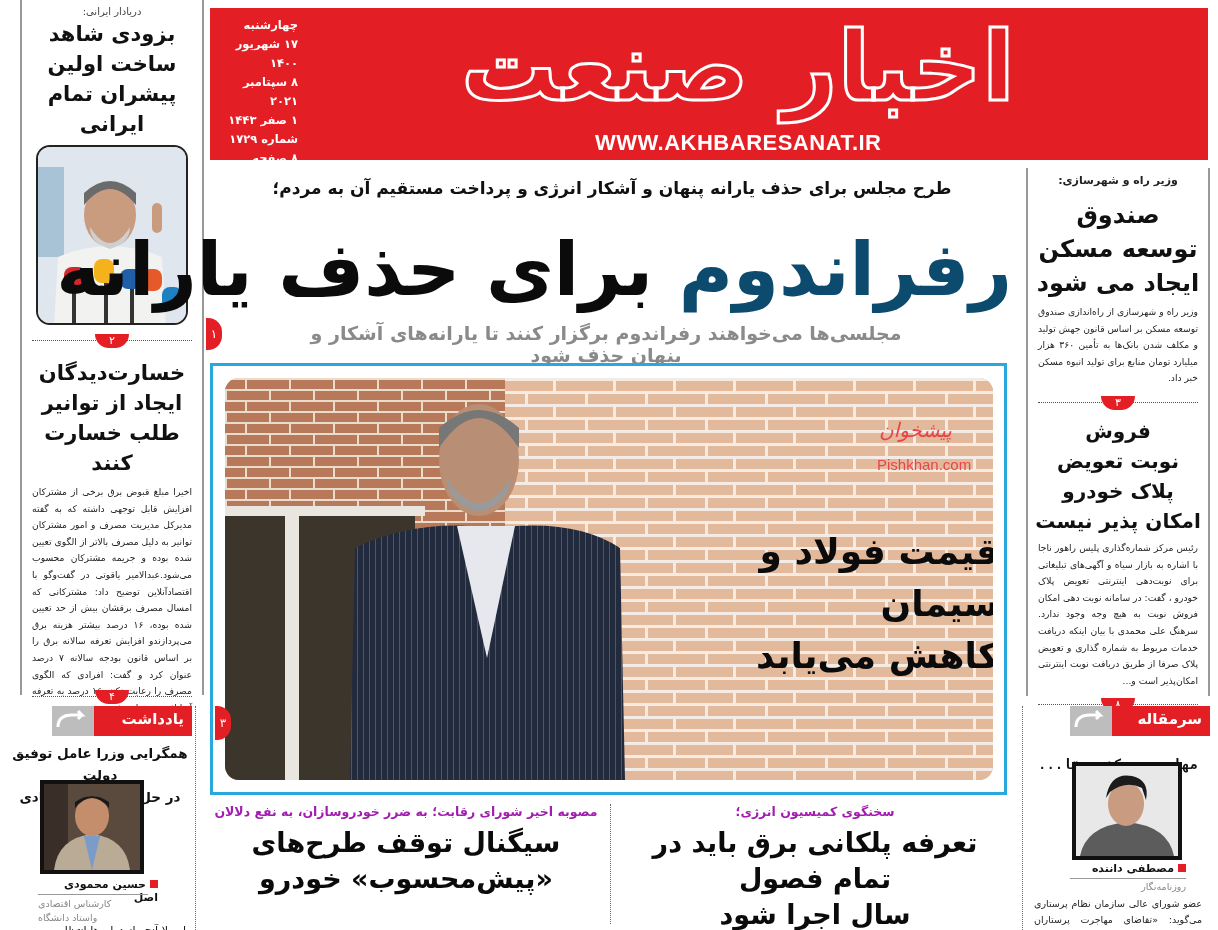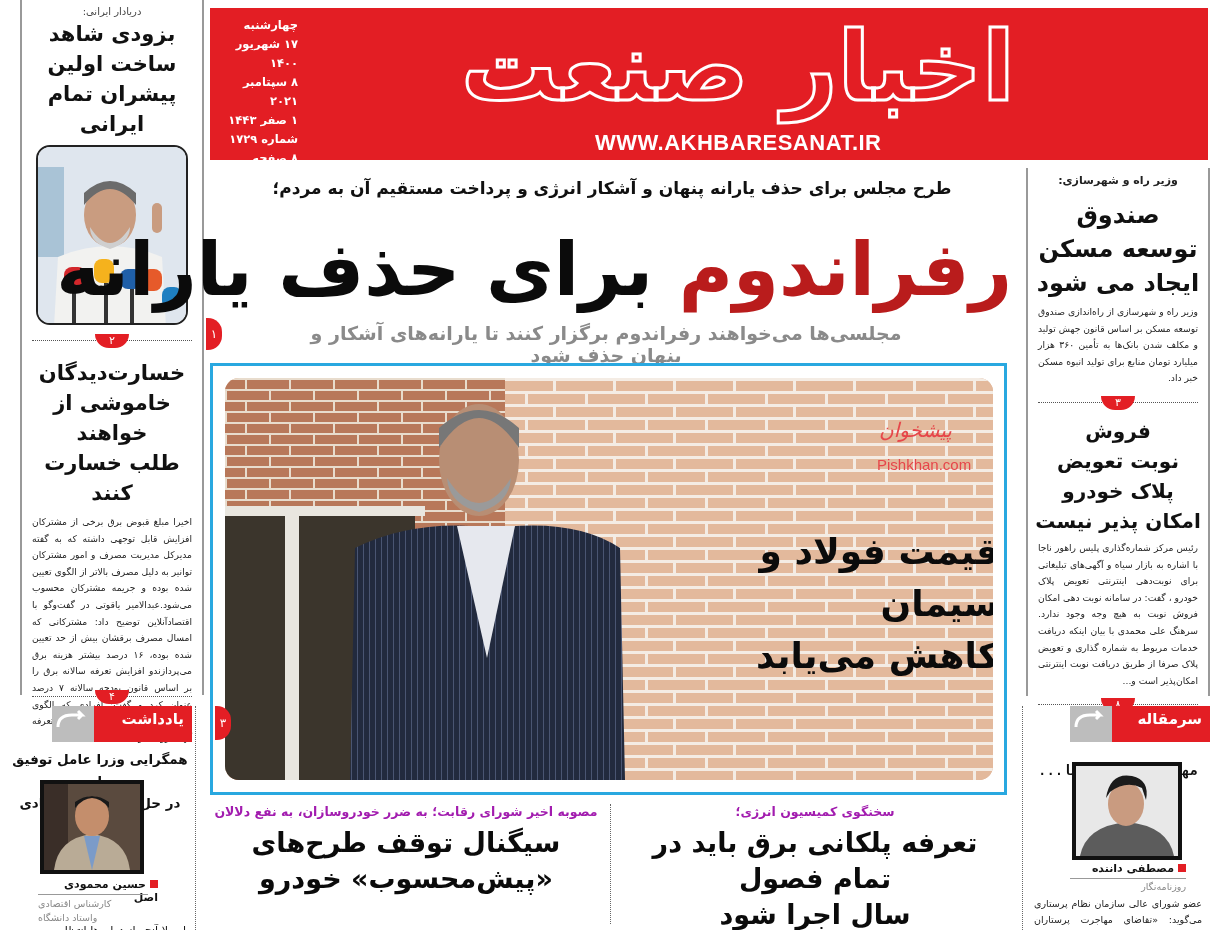--- a/index.html
+++ b/index.html
@@ -26,29 +26,29 @@
   .bodytext { font-size: 9.2px; line-height: 16.6px; color: #222; text-align: justify; }
 
   .photo-rounded { border: 2px solid #222; border-radius: 14px; overflow: hidden; }
 
   .pagemark { height: 14px; position: relative; }
   .pagemark .dots { position: absolute; left: 10px; right: 10px; top: 6px; border-top: 1px dotted #555; }
   .pagemark .tab { position: absolute; left: 50%; transform: translateX(-50%); top: 0; width: 34px; height: 14px;
     background: #e31e24; border-radius: 0 0 14px 14px; color: #fff; font-size: 11px; text-align: center; line-height: 13px; }
 
   
-  .section-head { height: 36px; display: flex; flex-direction: row; padding-left: 44px; }
+  .section-head { height: 30px; display: flex; flex-direction: row; padding-left: 44px; }
   .section-head .label { background: #e31e24; color: #fff; font-size: 15px; line-height: 26px; padding: 0 8px; flex: 1; text-align: right; font-weight: bold; }
   .section-head .arrowbox { width: 42px; background: #bdbdbd; position: relative; }
   .section-head .arrowbox svg { position: absolute; left: 4px; top: 3px; }
 
   
   .kicker-main { left: 212px; top: 178px; width: 800px; text-align: center; font-size: 17px; font-weight: bold; color: #111; }
   .main-hl { left: 212px; top: 226px; width: 800px; text-align: center; font-size: 74px; font-weight: bold; line-height: 86px; white-space: nowrap; }
-  .main-hl .red { color: #b91c1c; }
+  .main-hl .red { color: #0c4a6e; }
   .main-hl .black { color: #0b0b0b; }
   .sub-hl { left: 282px; top: 322px; width: 648px; text-align: center; font-size: 19px; font-weight: bold; color: #8a8a8a;
     padding-bottom: 4px; border-bottom: 2px solid #999; }
 
   .side-tab-red { background: #e31e24; color: #fff; width: 16px; border-radius: 0 14px 14px 0; font-size: 12px; text-align: center; }
 
   .photo-frame { left: 210px; top: 363px; width: 797px; height: 432px; border: 3px solid #29a8e0; background: #fff; }
   .photo { position: absolute; left: 12px; top: 12px; width: 768px; height: 402px; border-radius: 14px; overflow: hidden; background: #d9a98a; }
 
   .bottom-kicker { font-size: 12.5px; color: #a21caf; text-align: center; font-weight: bold; }
@@ -107,21 +107,21 @@
     </svg>
   </div>
   <div class="abs pagemark" style="left:0;top:334px;width:180px;">
     <div class="dots"></div>
       <div class="tab">۲</div>
   </div>
 
   <div class="abs" style="left:4px;top:358px;width:172px;">
     <div class="hl-col" style="font-size:21px;line-height:30px;">
       <div>خسارت‌دیدگان</div>
-      <div>خاموشی از خواهند</div>
+      <div>ایجاد از توانیر</div>
       <div>طلب خسارت کنند</div>
     </div>
     <div class="bodytext" style="margin-top:6px;padding:0 6px;">اخیرا مبلغ قبوض برق برخی از مشترکان افزایش قابل توجهی داشته که به گفته مدیرکل مدیریت مصرف و امور مشترکان توانیر به دلیل مصرف بالاتر از الگوی تعیین شده بوده و جریمه مشترکان محسوب می‌شود.عبدالامیر یاقوتی در گفت‌وگو با اقتصادآنلاین توضیح داد: مشترکانی که امسال مصرف برقشان بیش از حد تعیین شده بوده، ۱۶ درصد بیشتر هزینه برق می‌پردازندو افزایش تعرفه سالانه برق را بر اساس قانون بودجه سالانه ۷ درصد عنوان کرد و گفت: افرادی که الگوی مصرف را رعایت نکنند ۱۶ درصد به تعرفه آنها افزوده خواهد شد.</div>
   </div>
   <div class="abs pagemark" style="left:0;top:676px;width:180px;">
     <div class="dots"></div>
       <div class="tab">۴</div>
   </div>
 </div>
 

